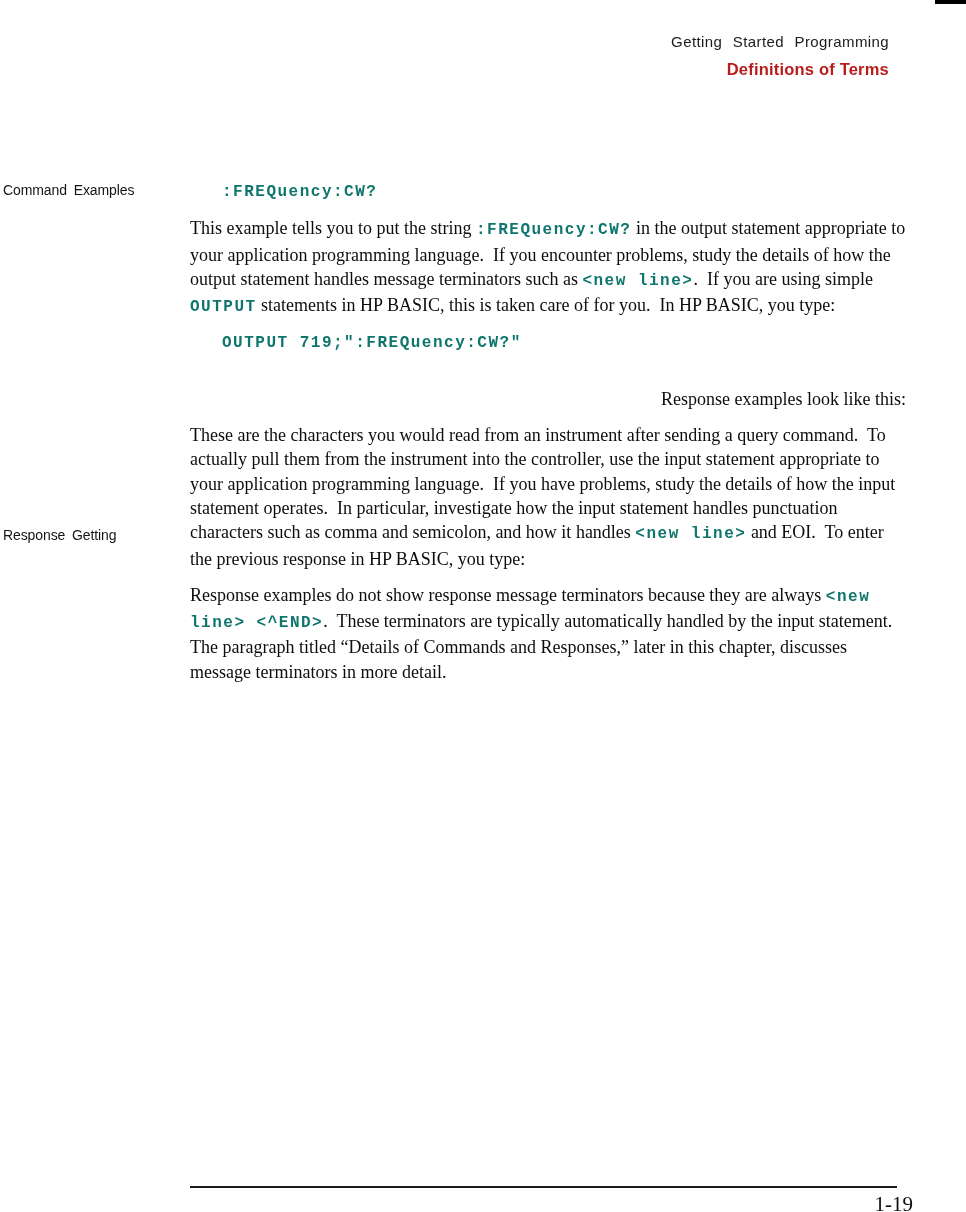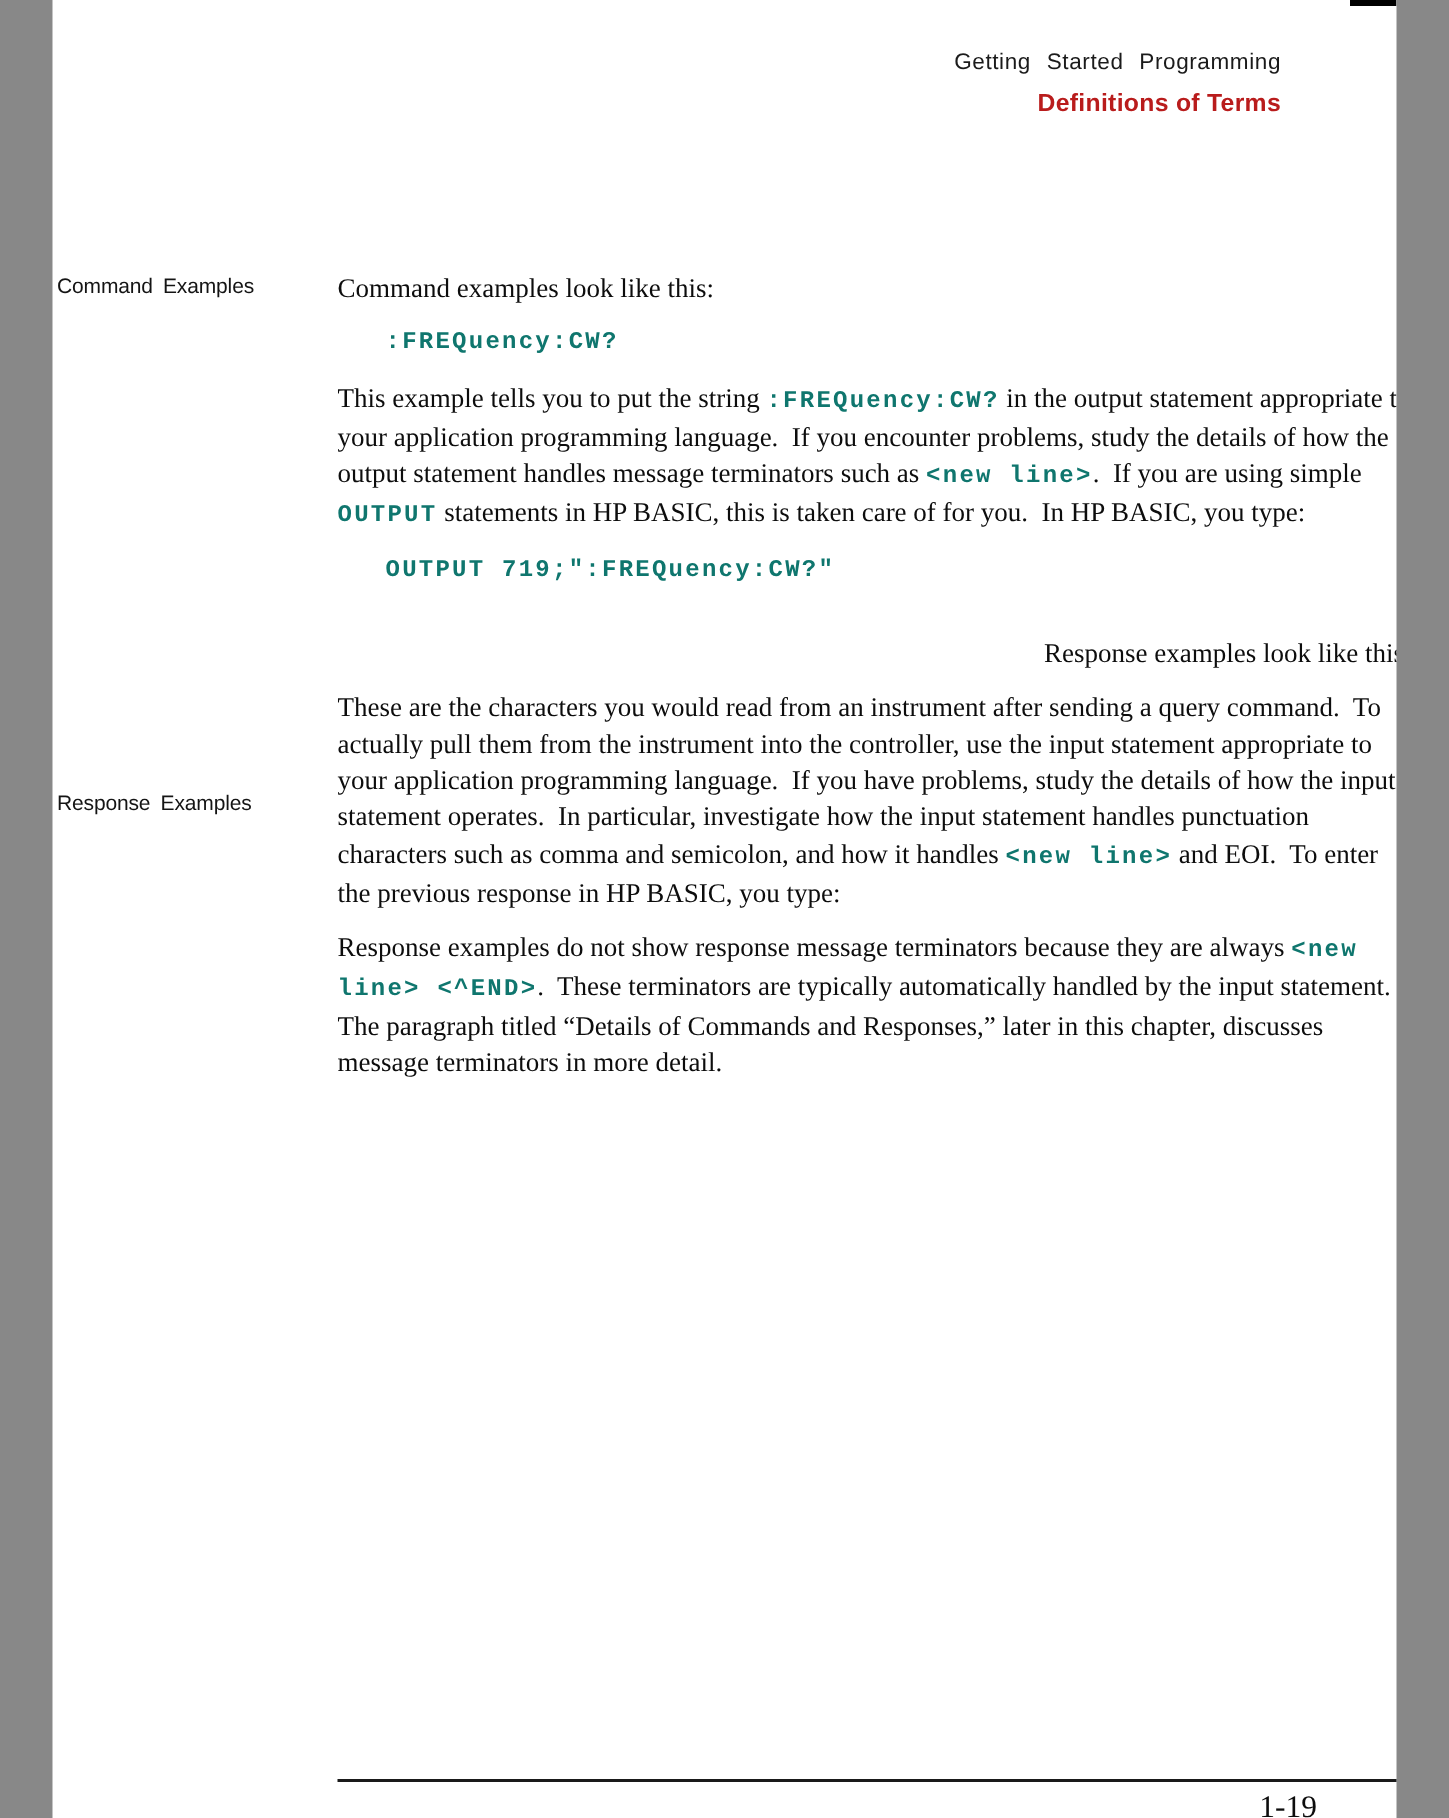--- a/index.html
+++ b/index.html
@@ -1,18 +1,18 @@
 <!DOCTYPE html>
 <html><head>
 <meta charset="utf-8">
 <style>
   html, body { margin: 0; padding: 0; background: #888; }
   .page {
     position: relative;
-    width: 896px; height: 1212px;
+    width: 966px; height: 1212px;
     margin: 0 auto;
     background: #ffffff;
     overflow: hidden;
     font-family: "Liberation Serif", serif;
     color: #0d0d0d;
   }
   
   .edge-mark {
     position: absolute; top: 0; right: 0;
     width: 31px; height: 4px; background: #000;
@@ -75,24 +75,23 @@
 </head>
 <body>
 
 <div class="page">
   <div class="edge-mark"></div>
 
   <div class="hdr-breadcrumb">Getting Started Programming</div>
   <div class="hdr-section">Definitions of Terms</div>
 
   <div class="margin-label" id="margin-label-1">Command Examples</div>
-  <div class="margin-label" id="margin-label-2">Response Examples</div>
+  <div class="margin-label" id="margin-label-2">Response Getting</div>
 
   <div class="content">
-      <div class="para"><span>Command examples look like this:</span></div>
       <div class="code-line"><span class="mono">:FREQuency:CW?</span></div>
       <div class="para"><span>This example tells you to put the string </span><span class="mono">:FREQuency:CW?</span><span> in the output statement appropriate to your application programming language.  If you encounter problems, study the details of how the output statement handles message terminators such as </span><span class="mono">&lt;new line&gt;</span><span>.  If you are using simple </span><span class="mono">OUTPUT</span><span> statements in HP BASIC, this is taken care of for you.  In HP BASIC, you type:</span></div>
       <div class="code-line"><span class="mono">OUTPUT 719;":FREQuency:CW?"</span></div>
       <div class="para section-start"><span>Response examples look like this:</span></div>
       <div class="para"><span>These are the characters you would read from an instrument after sending a query command.  To actually pull them from the instrument into the controller, use the input statement appropriate to your application programming language.  If you have problems, study the details of how the input statement operates.  In particular, investigate how the input statement handles punctuation characters such as comma and semicolon, and how it handles </span><span class="mono">&lt;new line&gt;</span><span> and EOI.  To enter the previous response in HP BASIC, you type:</span></div>
       <div class="para"><span>Response examples do not show response message terminators because they are always </span><span class="mono">&lt;new line&gt; &lt;^END&gt;</span><span>.  These terminators are typically automatically handled by the input statement.  The paragraph titled “Details of Commands and Responses,” later in this chapter, discusses message terminators in more detail.</span></div>
     </div>
 
   <div class="footer-rule"></div>
   <div class="page-number">1-19</div>

